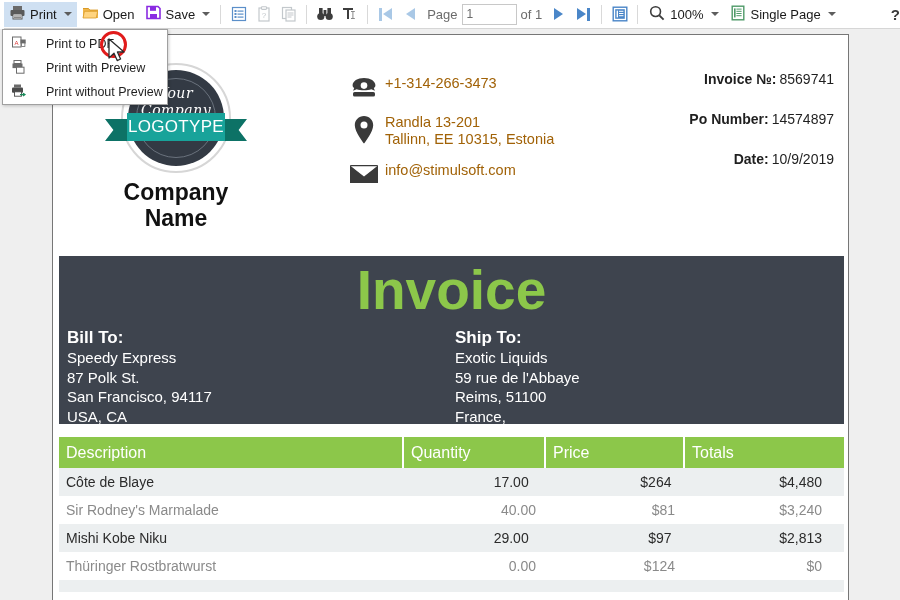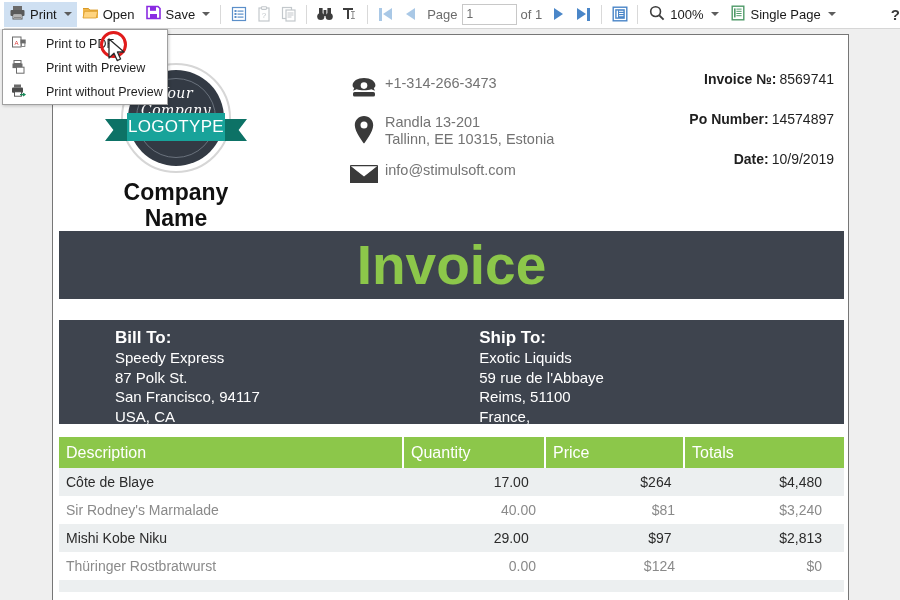--- a/index.html
+++ b/index.html
@@ -142,48 +142,48 @@
   }
   #company-name {
     margin-top: 6px; font-size: 23px; font-weight: bold;
     color: #111111; line-height: 26px;
   }
 
   
   #contacts { position: absolute; left: 290px; top: 12px; width: 290px; }
   .contact-row { display: flex; align-items: flex-start; margin-bottom: 14px; }
   .contact-ico { width: 42px; flex: 0 0 42px; display: flex; justify-content: center; padding-top: 1px; }
-  .contact-txt { font-size: 14.5px; color: #737373; line-height: 17px; }
+  .contact-txt { font-size: 14.5px; color: #a16207; line-height: 17px; }
 
   
   #meta { position: absolute; right: 14px; top: 8px; width: 300px; text-align: right; }
   .meta-row { margin-bottom: 24px; font-size: 14px; color: #1f1f1f; }
   .meta-row b { font-weight: bold; }
   .meta-val { margin-left: 3px; }
 
   
   #inv-banner {
-    position: absolute; left: 6px; top: 196px;
+    position: absolute; left: 6px; top: 221px;
     width: 785px; height: 68px;
     background: #3e444e;
     display: flex; align-items: center; justify-content: center;
   }
   #inv-banner-title {
     color: #8cc74a; font-size: 55px; font-weight: bold; line-height: 55px;
   }
 
   
   #addr-band {
     position: absolute; left: 6px; top: 285px;
     width: 785px; height: 104px;
     background: #3e444e; color: #ffffff;
     display: flex;
   }
   .addr-col { padding: 8px 0 0 8px; }
-  .addr-col.bill { width: 388px; margin-left: 48px; }
+  .addr-col.bill { width: 388px; }
   .addr-col.ship { width: 397px; }
   .addr-title { font-size: 17px; font-weight: bold; line-height: 20px; }
   .addr-line { font-size: 15px; line-height: 19.5px; }
 
   
   #tbl { position: absolute; left: 6px; top: 402px; width: 785px; }
   .trow { display: flex; }
   .thead .tcell {
     background: #8cc74a; color: #ffffff;
     font-size: 16px; font-weight: normal;

